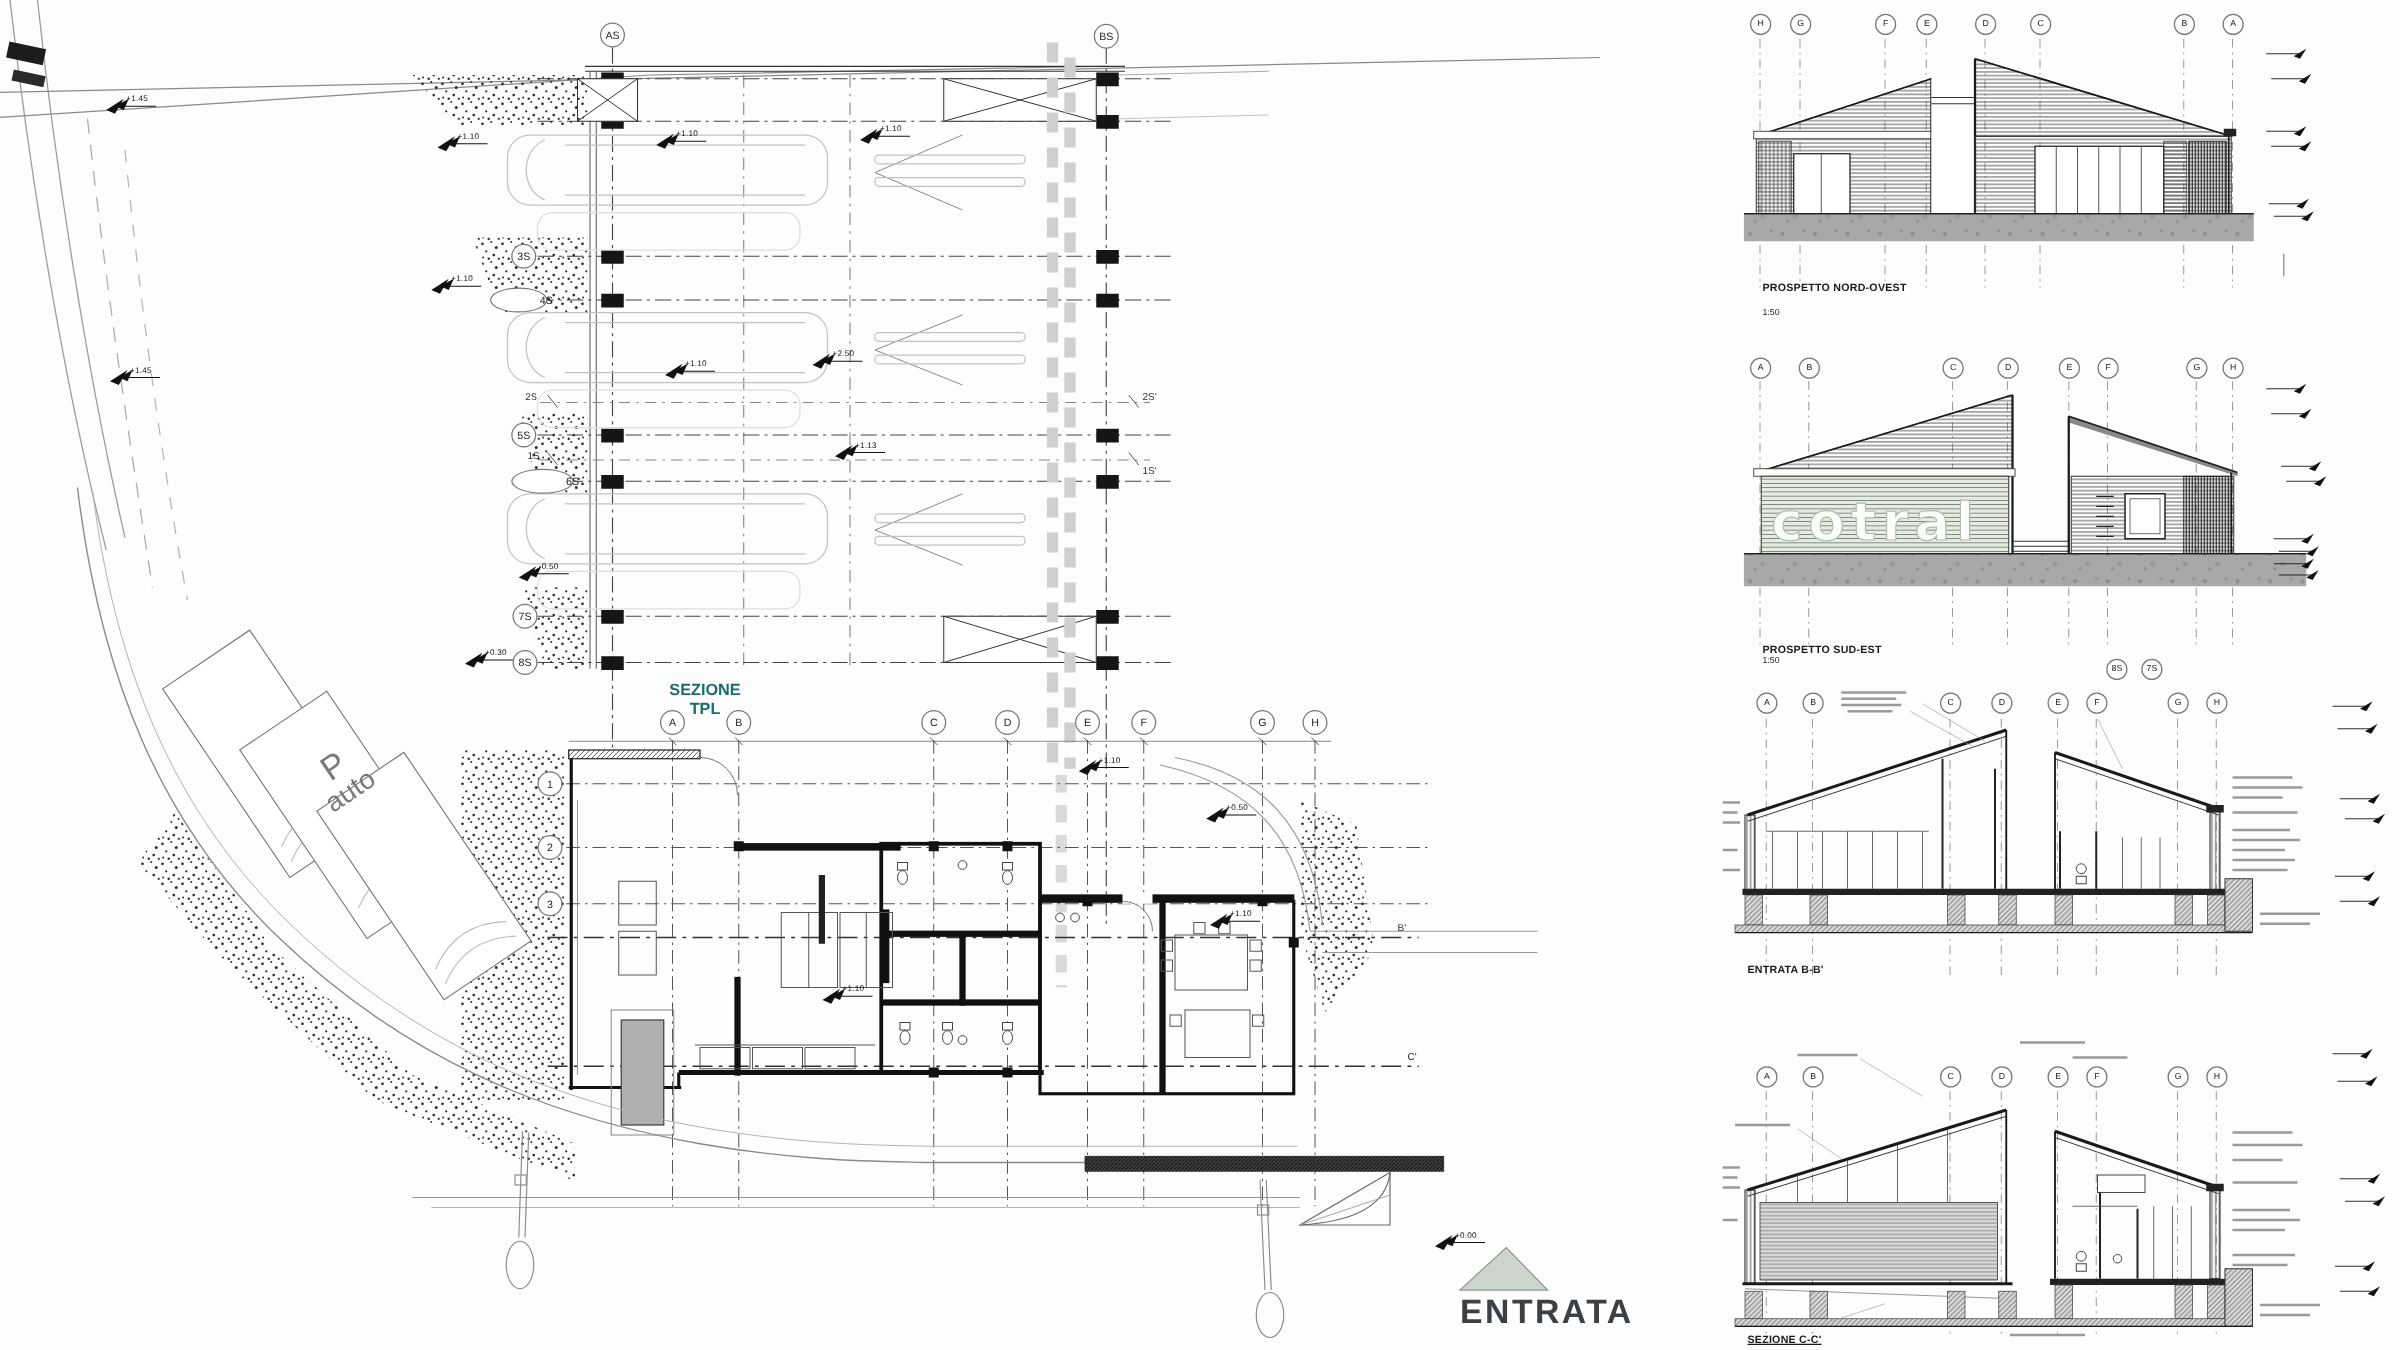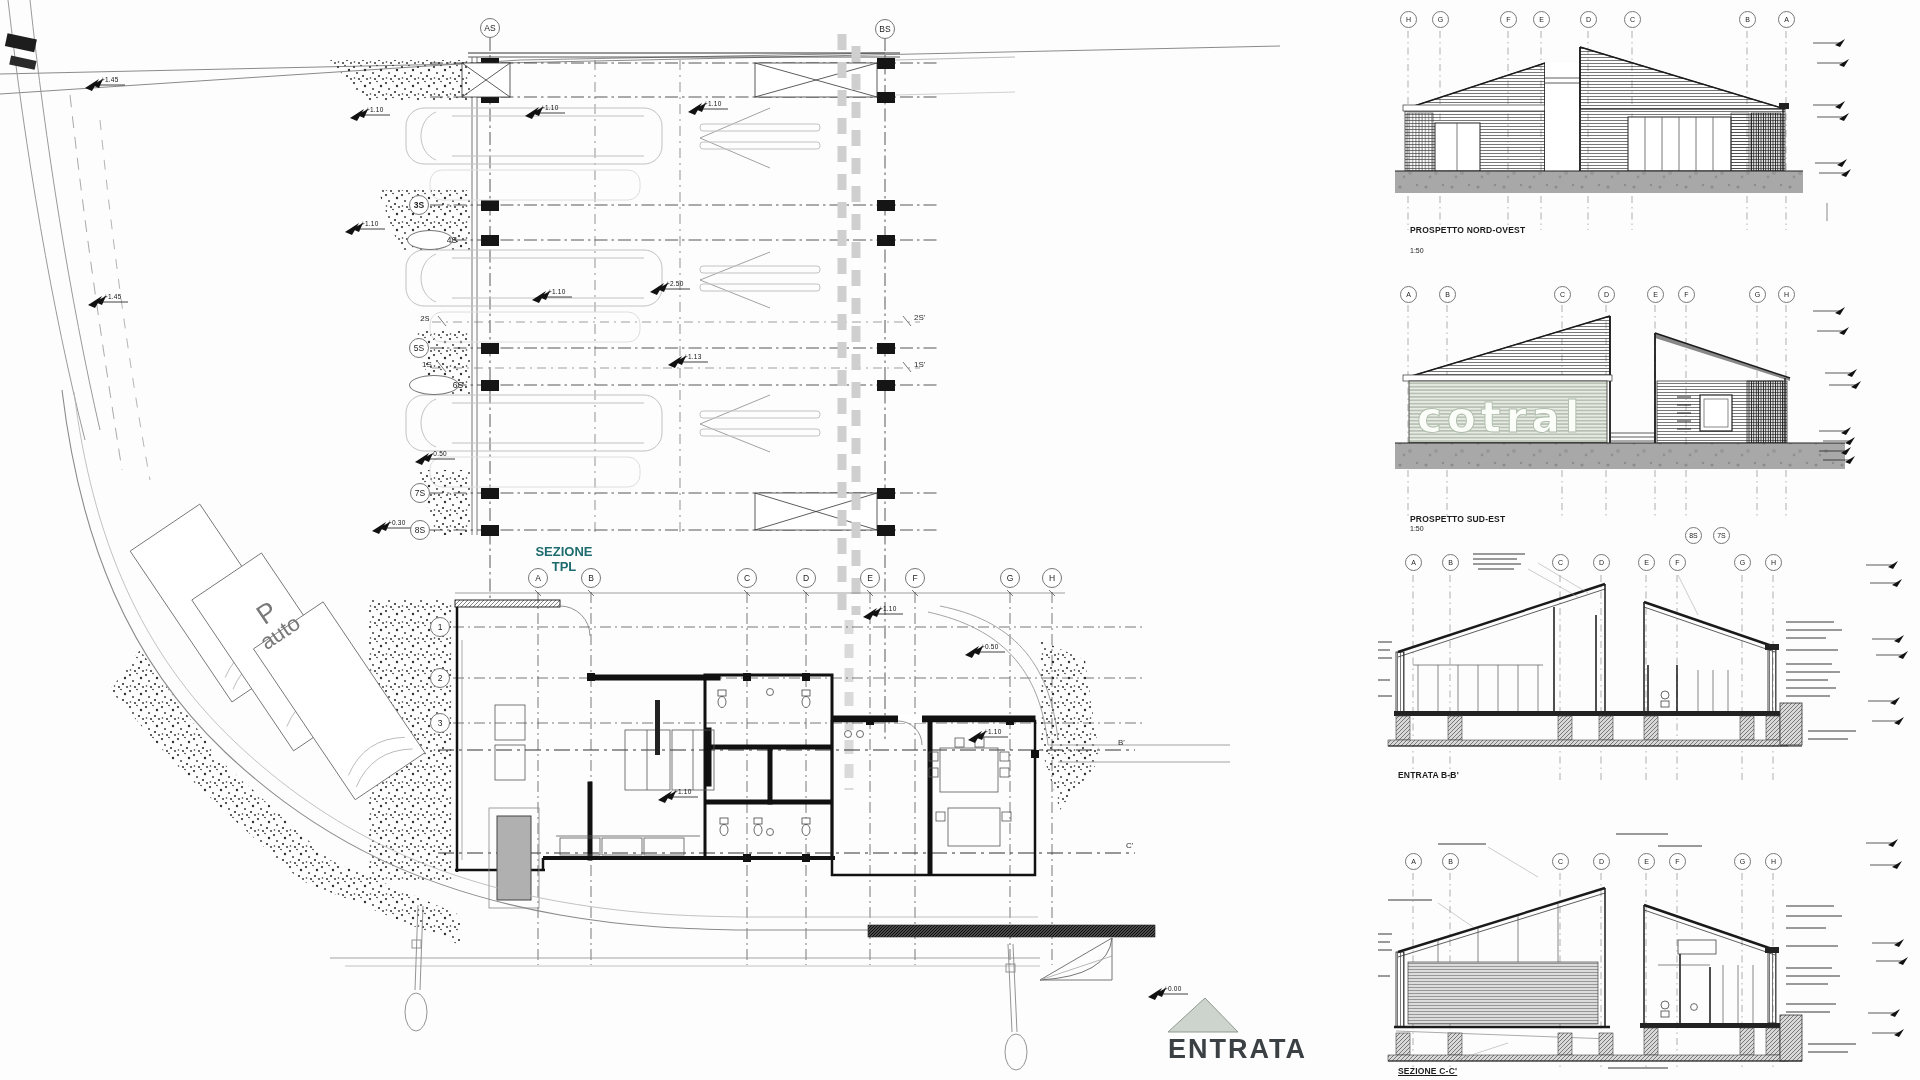--- a/index.html
+++ b/index.html
@@ -746,30 +746,30 @@
         <use href="#flgD" x="514" y="52"></use>
     <use href="#flgD" x="516" y="130"></use>
         <use href="#flgD" x="520" y="148"></use>
     <use href="#flgD" x="512" y="200"></use>
         <use href="#flgD" x="516" y="220"></use>
   </g>
 </svg>
 
 <div class="bub" style="left:480px;top:18px;">AS</div>
 <div class="bub" style="left:875px;top:19px;">BS</div>
-<div class="bub" style="left:409px;top:195px;font-weight:bold;">3S</div>
-<div class="bub" style="left:407px;top:230px;padding-left:44px;">4S</div>
+<div class="bub" style="left:409px;top:195px;">3S</div>
+<div class="bub" style="left:392px;top:230px;padding-left:44px;">4S</div>
 <div class="bub" style="left:409px;top:338px;">5S</div>
 <div class="bub" style="left:409px;top:375px;padding-left:48px;">6S</div>
 <div class="bub" style="left:410px;top:483px;">7S</div>
 <div class="bub" style="left:410px;top:520px;">8S</div>
 <div class="tick" style="left:420px;top:314px;font-family:Liberation Mono, monospace;">2S</div>
 <div class="tick" style="left:422px;top:360px;">1S</div>
 <div class="tick" style="left:914px;top:313px;">2S'</div>
-<div class="tick" style="left:914px;top:360px;">1S'</div>
+<div class="tick" style="left:914px;top:372px;">1S'</div>
 
 <div class="bub" style="left:528px;top:568px;">A</div>
 <div class="bub" style="left:581px;top:568px;">B</div>
 <div class="bub" style="left:737px;top:568px;">C</div>
 <div class="bub" style="left:796px;top:568px;">D</div>
 <div class="bub" style="left:860px;top:568px;">E</div>
 <div class="bub" style="left:905px;top:568px;">F</div>
 <div class="bub" style="left:1000px;top:568px;">G</div>
 <div class="bub" style="left:1042px;top:568px;">H</div>
 <div class="bub" style="left:430px;top:617px;">1</div>

